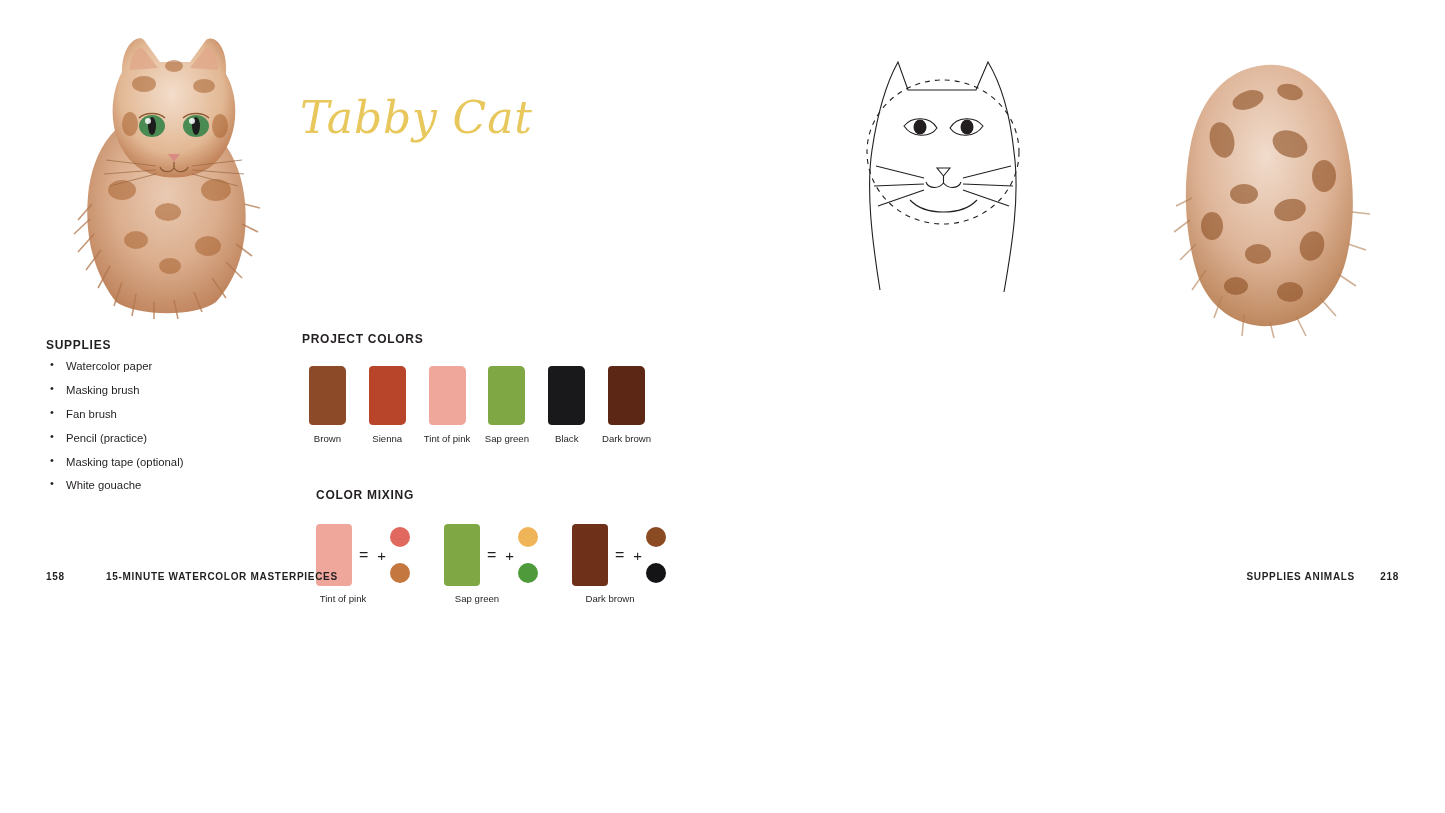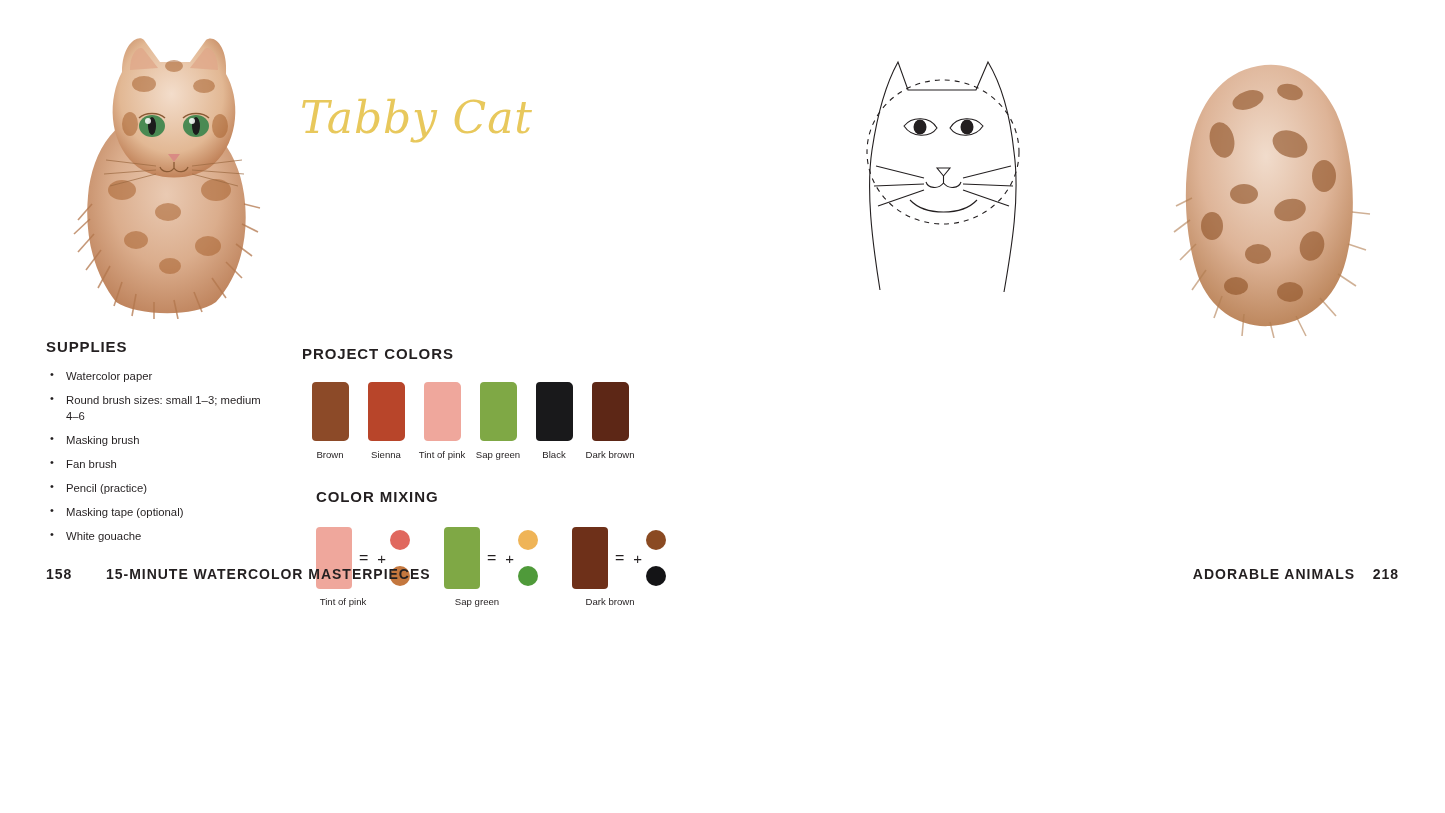--- a/index.html
+++ b/index.html
@@ -29,33 +29,33 @@
 
   
   .cat-art {
     position: absolute;
     left: 44px;
     top: 14px;
     width: 240px;
     height: 305px;
   }
   .section-title {
-    font-size: 15px;
+    font-size: 12px;
     font-weight: bold;
     letter-spacing: 0.06em;
     color: #231f20;
   }
   .supplies-block {
     position: absolute;
     left: 46px;
     top: 338px;
     width: 230px;
   }
   .supplies-list {
-    margin: 13px 0 0 0;
+    margin: 6px 0 0 0;
     padding: 0;
     list-style: none;
     font-size: 11.3px;
     line-height: 1.45;
   }
   .supplies-list li {
     position: relative;
     padding-left: 20px;
     margin-bottom: 7.5px;
   }
@@ -64,26 +64,27 @@
     position: absolute;
     left: 4px;
     top: -1px;
     font-size: 11px;
     color: #231f20;
   }
 
   .colors-block {
     position: absolute;
     left: 302px;
-    top: 345px;
+    top: 332px;
     width: 350px;
   }
   .swatch-row {
     display: flex;
     margin-top: 20px;
+    gap: 9px;
   }
   .swatch-cell {
     width: 56px;
     text-align: center;
   }
   .swatch {
     width: 37px;
     height: 59px;
     margin: 0 auto;
     border-radius: 4px 5px 5px 4px;
@@ -160,21 +161,21 @@
     width: 356px;
     font-size: 12.4px;
     line-height: 1.62;
     color: #231f20;
   }
 
   
   .footer {
     position: absolute;
     bottom: 36px;
-    font-size: 14px;
+    font-size: 10px;
     letter-spacing: 0.07em;
     font-weight: bold;
   }
   .footer-left-num { left: 46px; }
   .footer-left-txt { left: 106px; }
   .footer-right-txt { right: 90px; }
   .footer-right-num { right: 46px; }
 </style>
 </head>
 <body>
@@ -261,21 +262,20 @@
       </svg>
     </div>
 
     <div class="title-script">Tabby Cat</div>
 
 
     <div class="supplies-block">
       <div class="section-title">SUPPLIES</div>
       <ul class="supplies-list">
         <li>Watercolor paper</li>
-        <li>Round brush sizes: small 1–3; medium 4–6</li>
         <li>Masking brush</li>
         <li>Fan brush</li>
         <li>Pencil (practice)</li>
         <li>Masking tape (optional)</li>
         <li>White gouache</li>
       </ul>
     </div>
 
     <div class="colors-block">
       <div class="section-title">PROJECT COLORS</div>
@@ -423,17 +423,17 @@
           <path d="M130 274 L134 290"></path>
             <path d="M156 268 L166 288"></path>
             <path d="M180 250 L196 268"></path>
           <path d="M198 226 L216 238"></path>
             <path d="M208 196 L226 202"></path>
             <path d="M212 164 L230 166"></path>
         </g>
       </svg>
     </div>
 
-    <div class="footer footer-right-txt">ADORABLE ANIMALS</div>
+    <div class="footer footer-right-txt">SUPPLIES ANIMALS</div>
     <div class="footer footer-right-num">218</div>
   </div>
 
 </div>
 
 </body></html>

